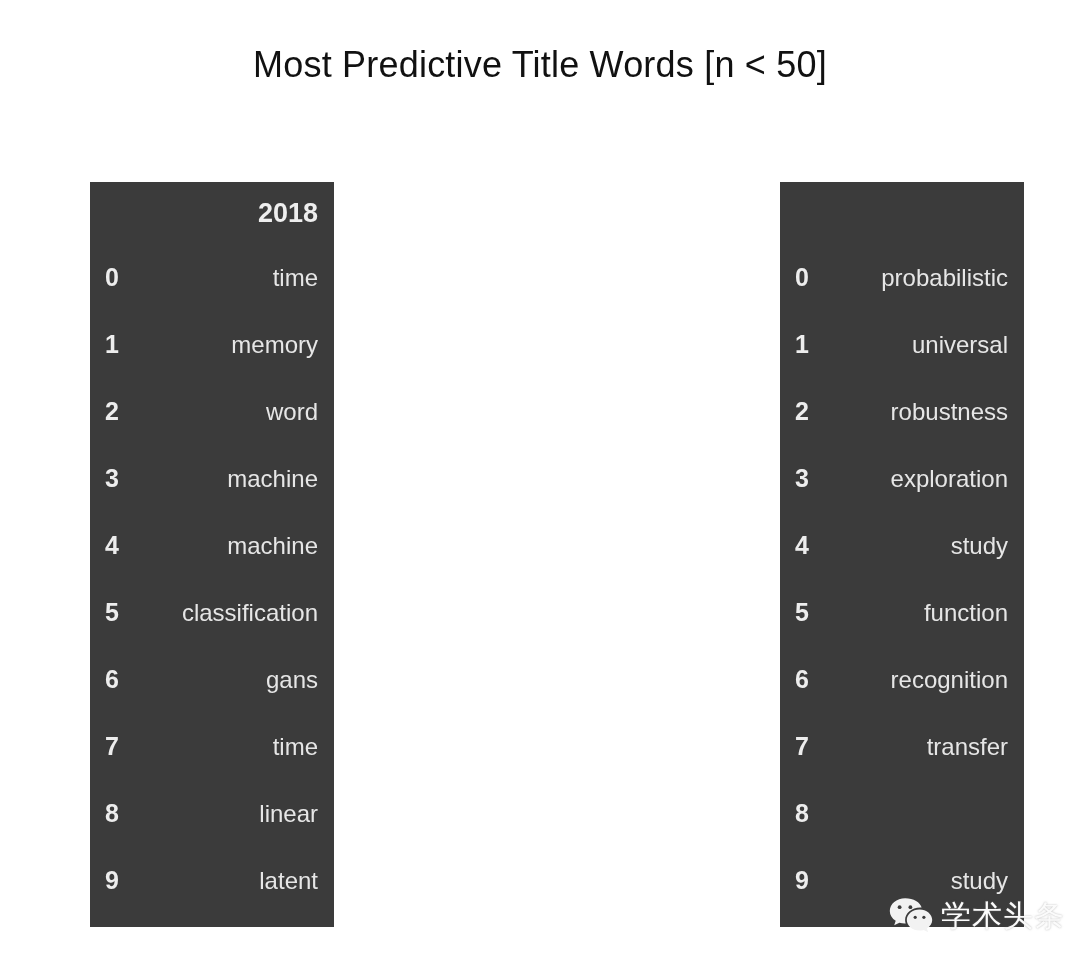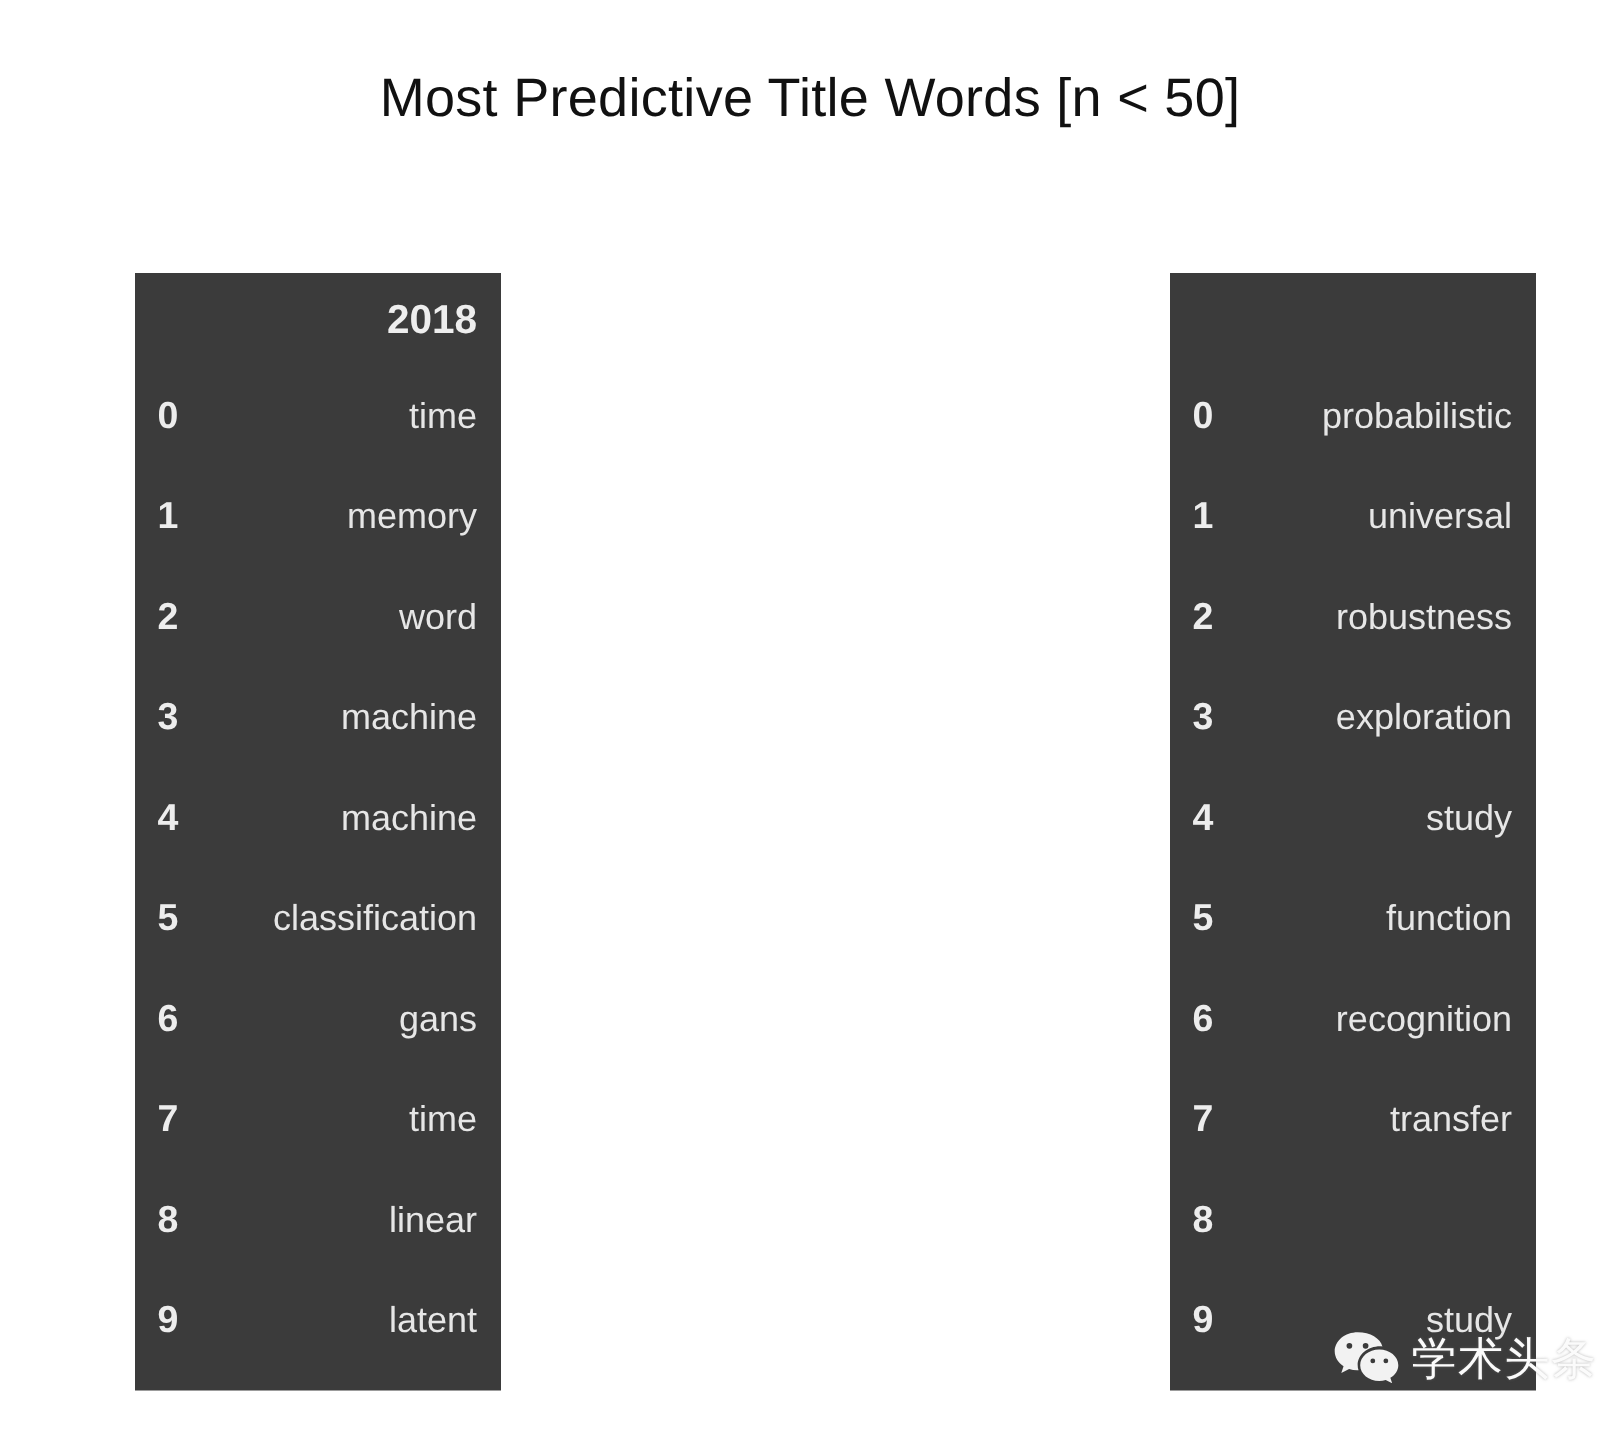--- a/index.html
+++ b/index.html
@@ -89,20 +89,21 @@
   }
 
   
   #watermark {
     position: absolute;
     left: 888px;
     top: 886px;
     width: 190px;
     height: 60px;
     display: flex;
+    align-items: center;
     gap: 7px;
     pointer-events: none;
   }
   #watermark .wm-logo {
     position: relative;
     width: 46px;
     height: 40px;
     flex: 0 0 auto;
   }
   #watermark .wm-text {

